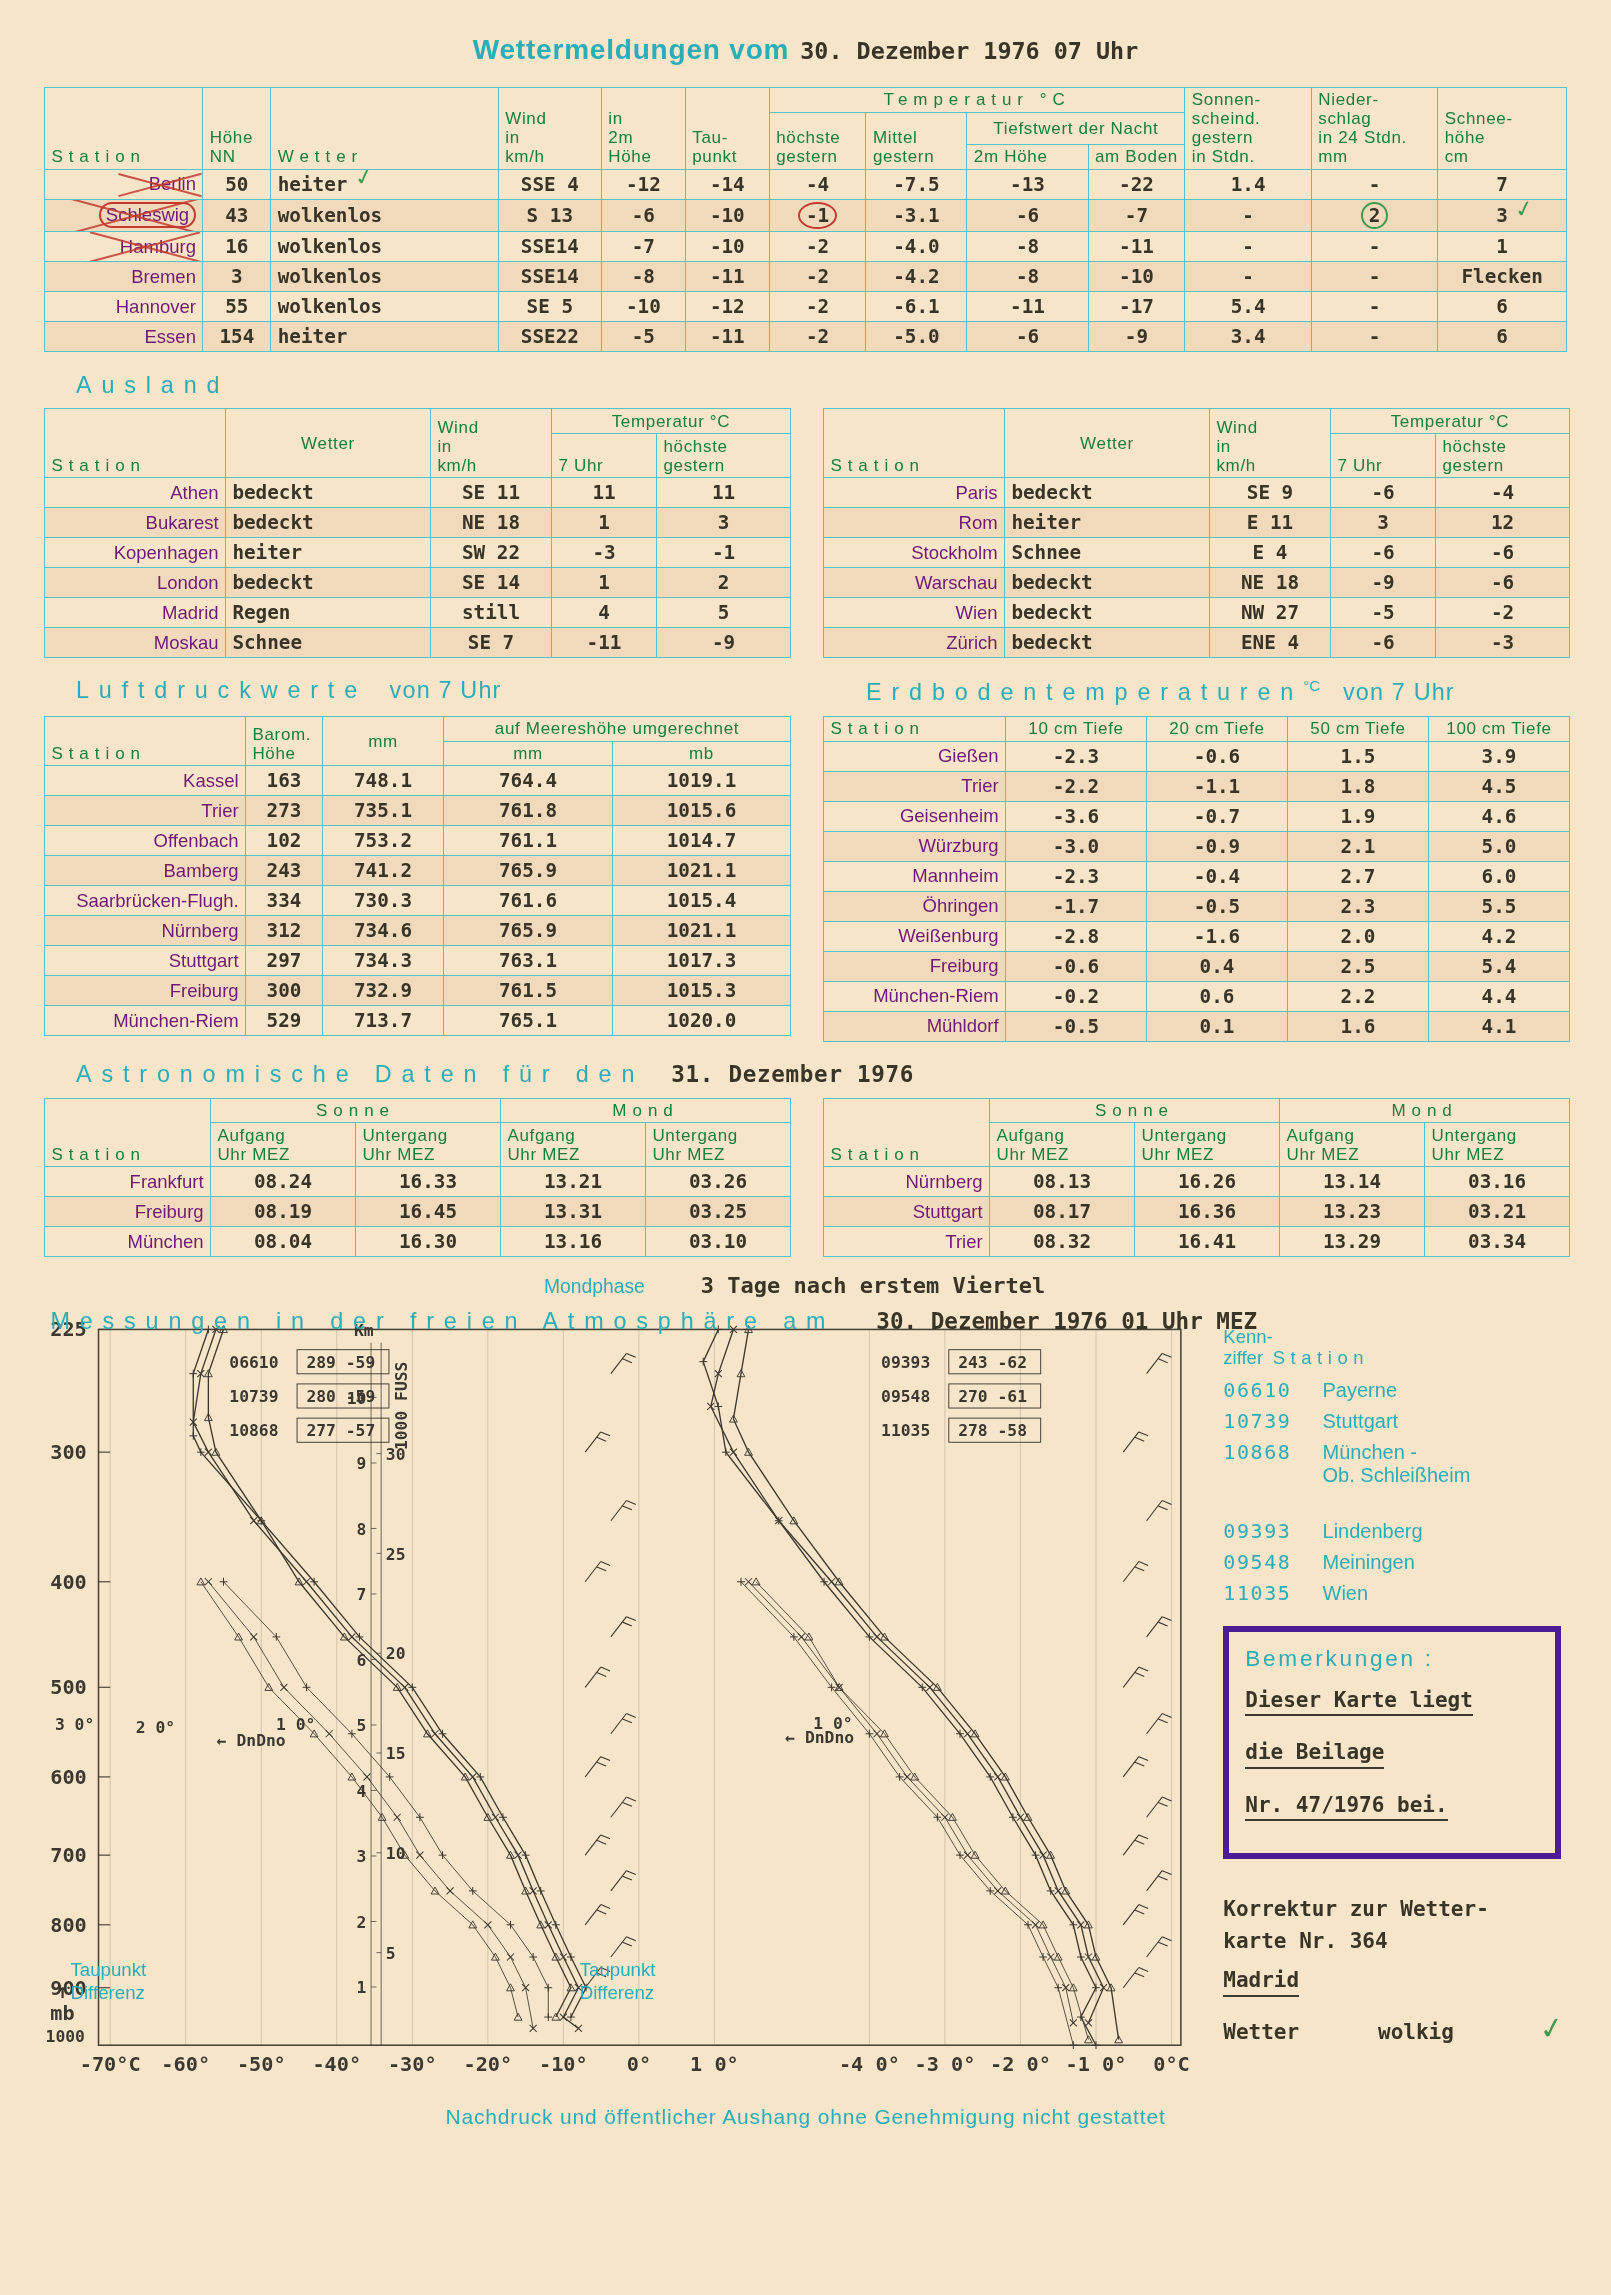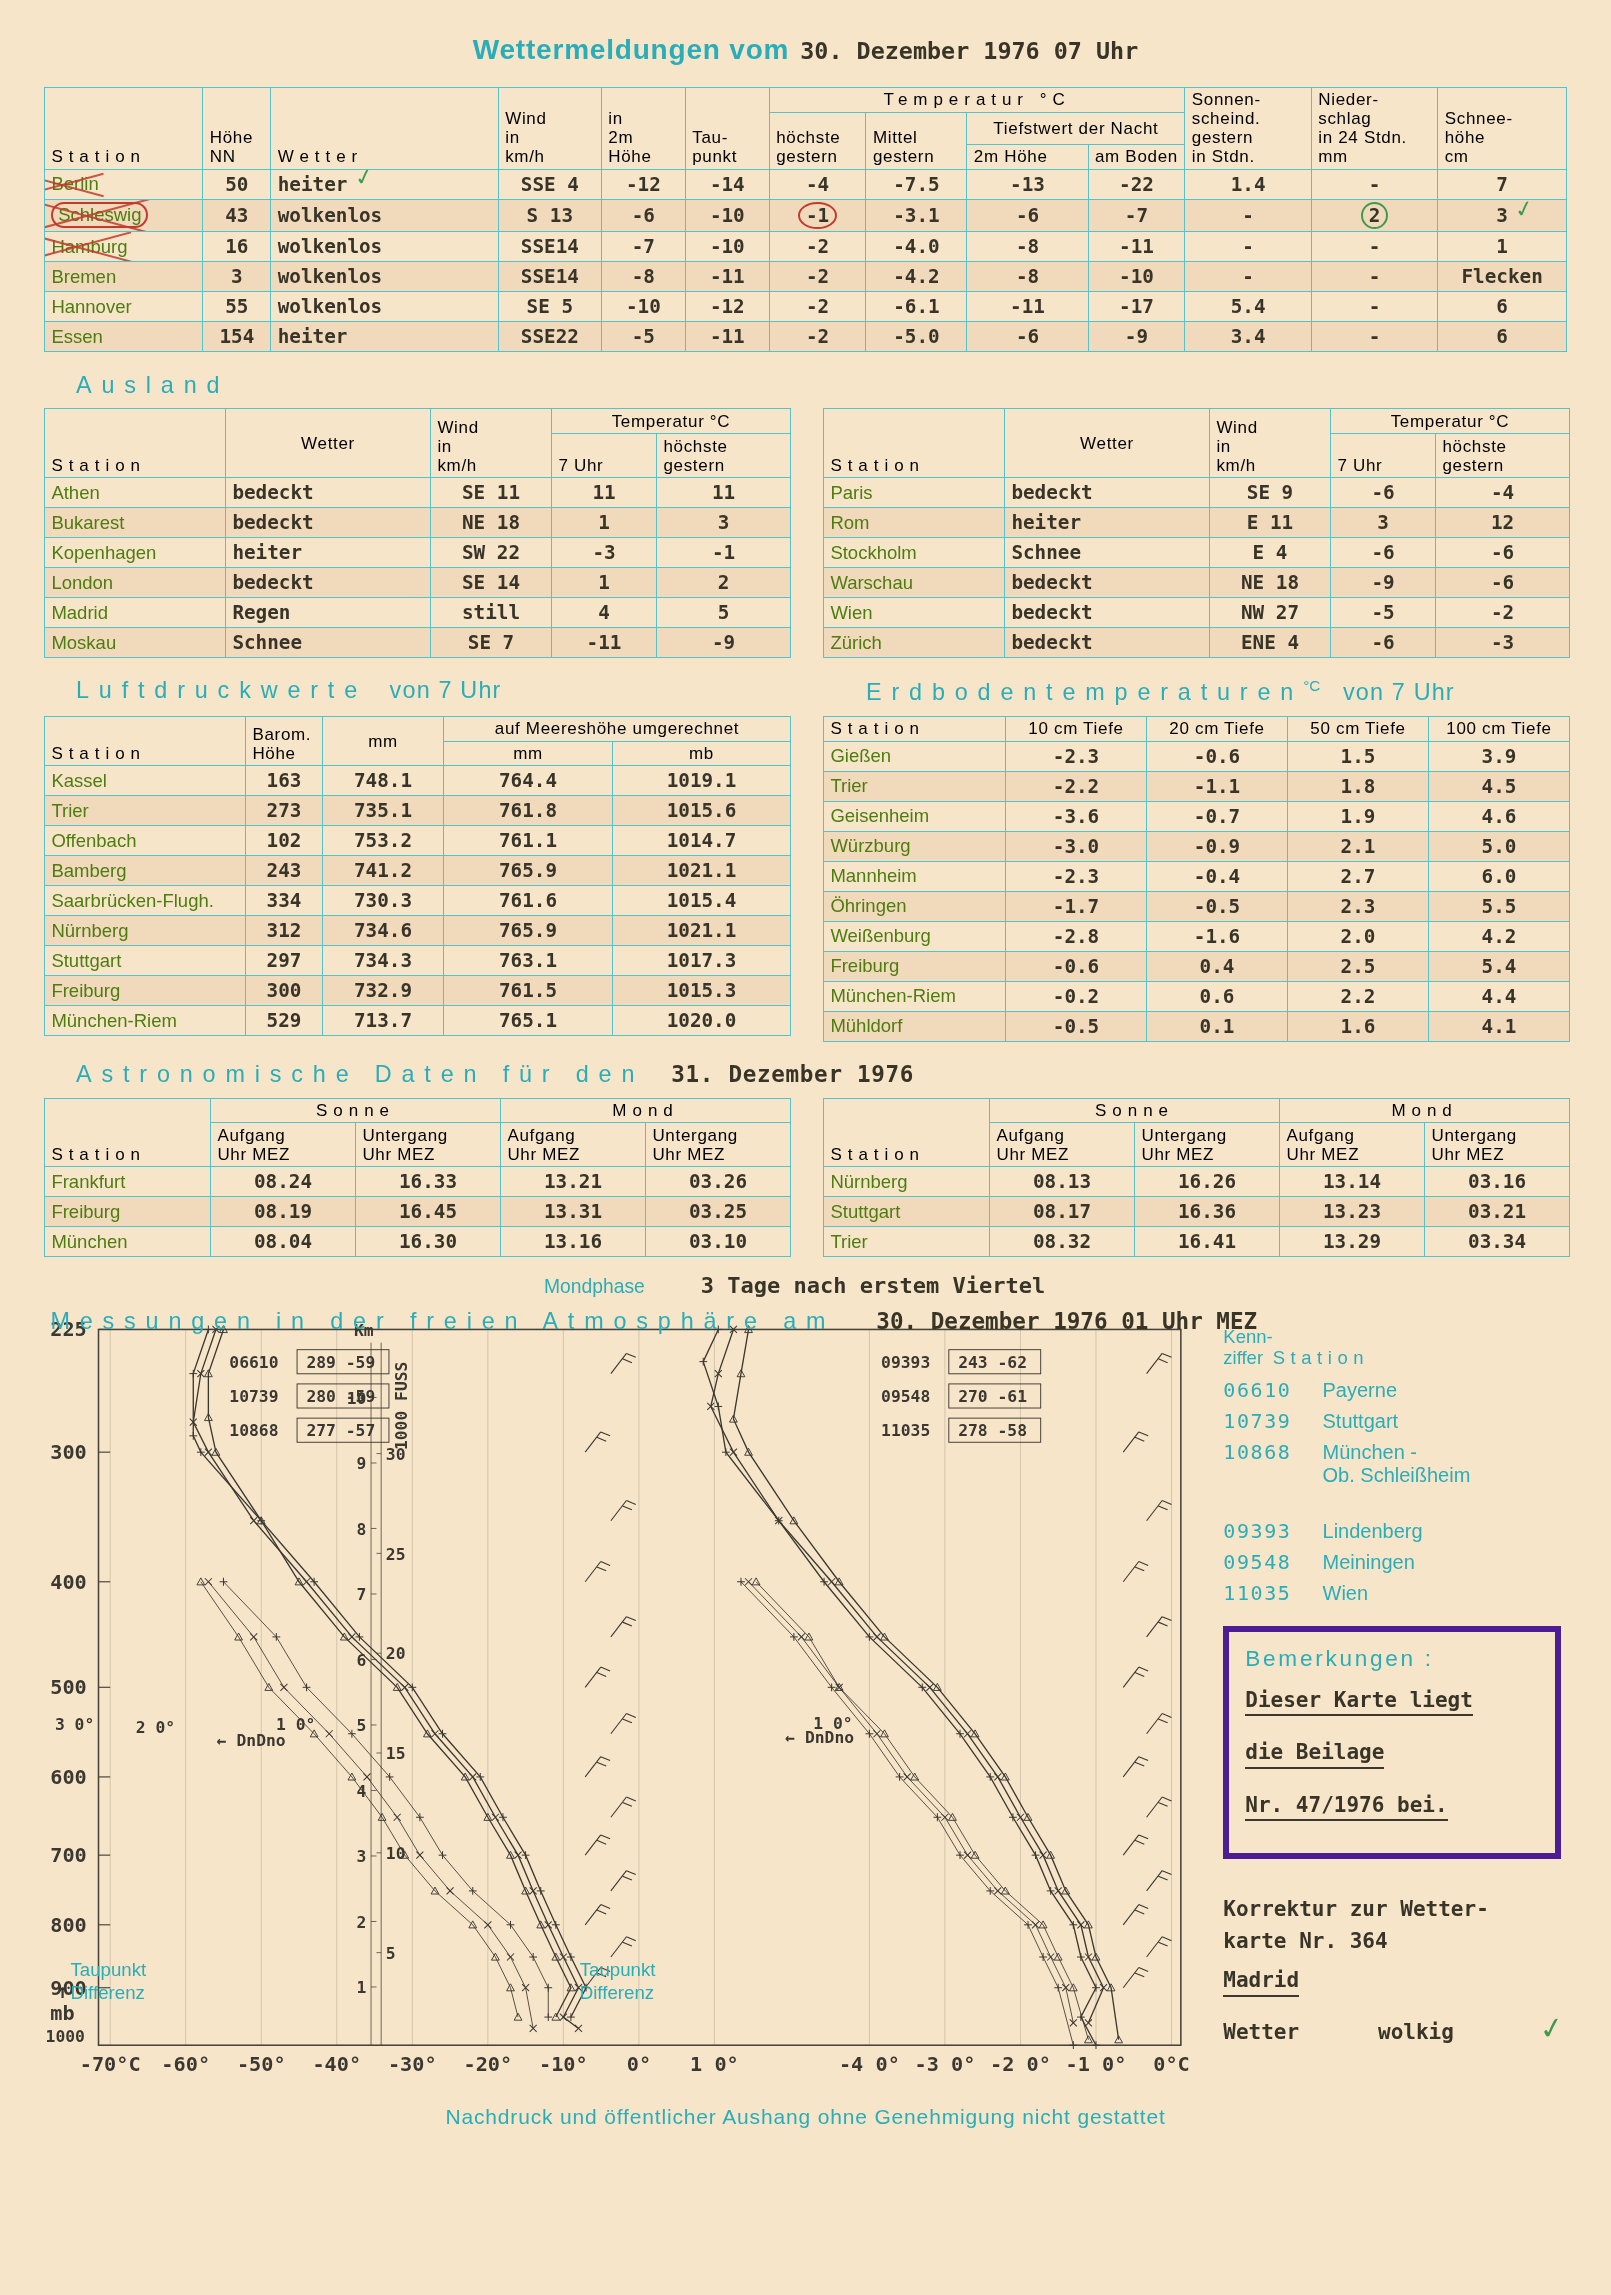--- a/index.html
+++ b/index.html
@@ -16,27 +16,27 @@
 .sec sup{font-size:15.3px;letter-spacing:0}
 .sec .datepart{letter-spacing:.03em;color:#383528;font-family:"DejaVu Sans Mono",monospace;font-weight:bold;font-size:22.6px;margin-left:27px}
 .two-head{display:flex}
 .two-head .hl{width:790px}
 
 table{border-collapse:collapse;table-layout:fixed;background:transparent}
 .full{width:100%}
 .half{width:746px}
 .tbl-row{display:flex;gap:32px;align-items:flex-start}
 th,td{border:1.3px solid #56c2ca;padding:2.4px 6.4px;overflow:hidden}
-th{color:#000000;font:400 17px/1.12 "Liberation Sans",sans-serif;white-space:pre-line;
+th{color:#15803d;font:400 17px/1.12 "Liberation Sans",sans-serif;white-space:pre-line;
    text-align:left;vertical-align:bottom;letter-spacing:.04em}
 th.ctr{text-align:center;vertical-align:middle}
 th.ls{letter-spacing:.35em}
 td{font:bold 19.3px "DejaVu Sans Mono",monospace;text-align:center;height:30px}
 td.al{text-align:left}
-td.station{font:400 18.5px "Liberation Sans",sans-serif;color:#4d7c0f;text-align:left}
+td.station{font:400 18.5px "Liberation Sans",sans-serif;color:#701a75;text-align:right}
 tbody tr:nth-child(even){background:rgba(228,186,150,.28)}
 td span{position:relative;display:inline-block}
 
 span.circle-red{border:2.4px solid #c23b2e;border-radius:50%;padding:0 5.6px}
 span.circle-green{border:2.4px solid #3f9a4d;border-radius:50%;padding:0 5.6px}
 span.oval-red{border:2.4px solid #c23b2e;border-radius:13px;padding:0 4.8px}
 span.xstrike::before,span.xstrike::after{content:"";position:absolute;left:-32px;right:-6.4px;top:48%;
    height:2.4px;background:rgba(194,59,46,.85);transform:rotate(15deg)}
 span.xstrike::after{transform:rotate(-15deg)}
 span.check-green::after{content:"✓";position:absolute;right:-24px;top:-11.3px;color:#3f9a4d;

